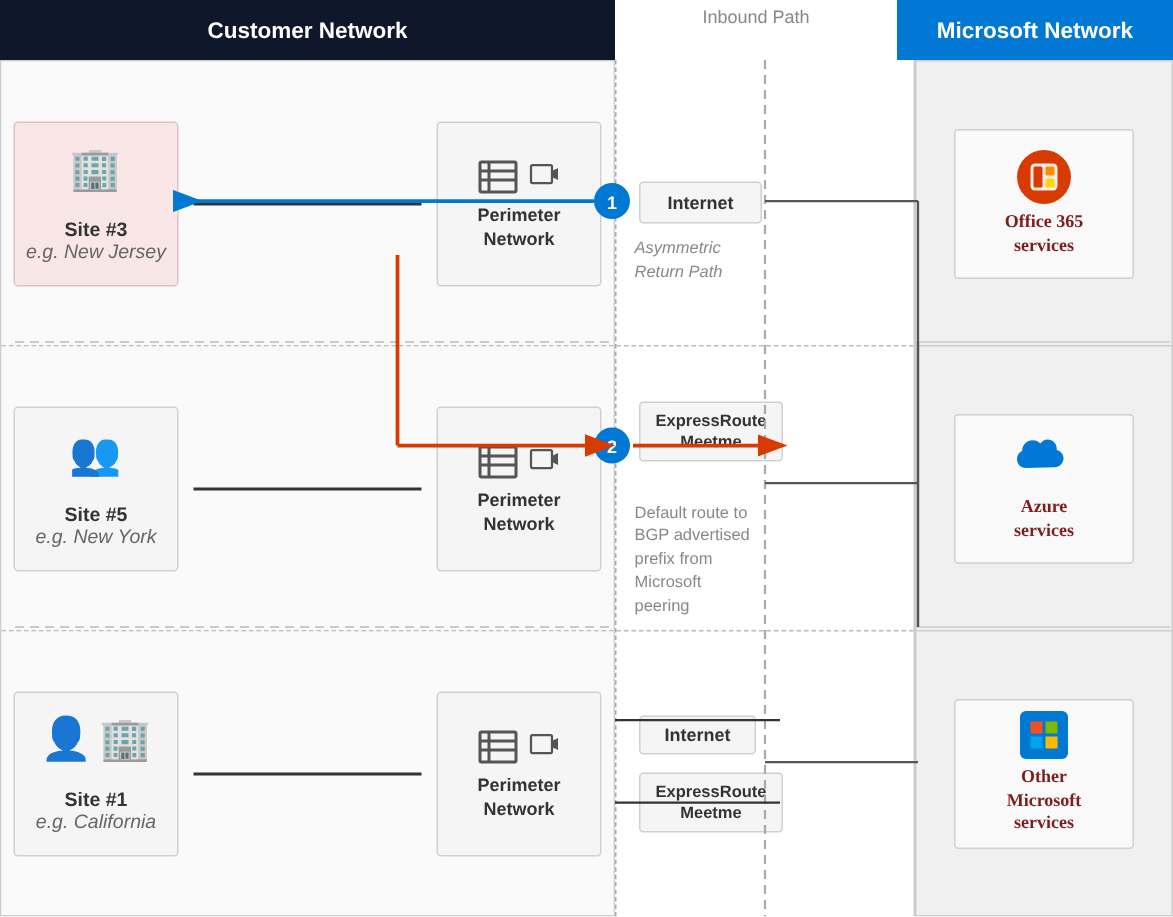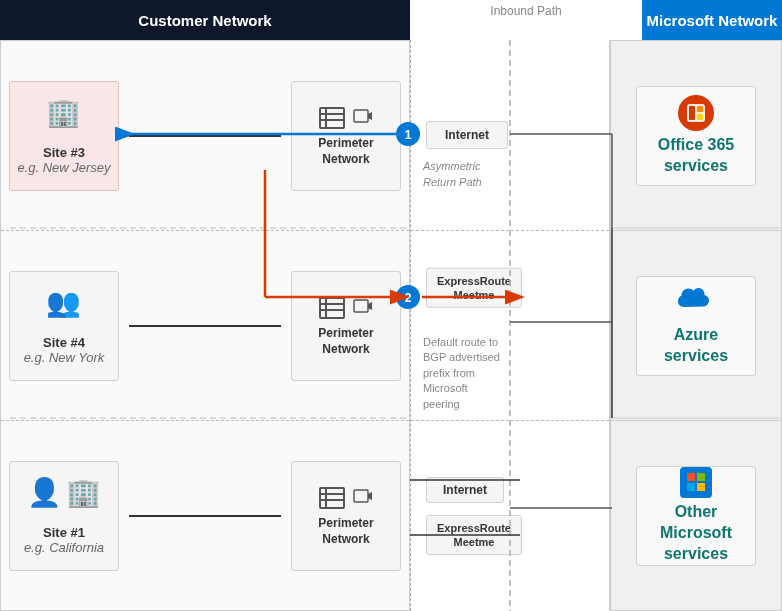--- a/index.html
+++ b/index.html
@@ -35,21 +35,21 @@
       font-size: 15px;
       font-weight: 600;
       display: flex;
       align-items: center;
       justify-content: center;
       width: 410px;
       flex-shrink: 0;
     }
 
     .header-middle {
-      width: 232px;
+      width: 188px;
       flex-shrink: 0;
       position: relative;
       display: flex;
       align-items: flex-start;
       justify-content: center;
       padding-top: 4px;
     }
 
     .inbound-path-label {
       color: #888;
@@ -211,24 +211,25 @@
       width: 120px;
       height: 100px;
       display: flex;
       flex-direction: column;
       align-items: center;
       justify-content: center;
       text-align: center;
     }
 
     .ms-label {
-      font-size: 16px;
+      font-size: 12px;
       font-weight: 700;
-      color: #0f766e;
+      color: #7f1d1d;
       line-height: 1.3;
+      font-family: Liberation Serif, serif;
     }
 
     
     .arrows-overlay {
       position: absolute;
       top: 0;
       left: 0;
       width: 782px;
       height: 611px;
       pointer-events: none;
@@ -325,21 +326,21 @@
           <div class="perimeter-label">
             <span style="white-space:pre-line;">Perimeter
 Network</span>
           </div>
         </div>
       </div>
 
       <div class="customer-row" style="background:#fafafa;">
         <div class="site-box grey">
           <div class="site-icon">👥</div>
-          <div class="site-label">Site #4</div>
+          <div class="site-label">Site #5</div>
           <div class="site-sublabel"><em>e.g. New York</em></div>
         </div>
         <div style="flex:1; height:2px; background:#333; margin: 0 2px;"></div>
         <div class="perimeter-box">
           <div class="perimeter-icon">
             <svg width="28" height="28" viewBox="0 0 28 28" fill="#555">
                 <rect x="2" y="4" width="24" height="20" rx="1" fill="none" stroke="#555" stroke-width="2"></rect>
                 <line x1="2" y1="10" x2="26" y2="10" stroke="#555" stroke-width="2"></line>
                 <line x1="2" y1="16" x2="26" y2="16" stroke="#555" stroke-width="2"></line>
                 <line x1="8" y1="4" x2="8" y2="24" stroke="#555" stroke-width="2"></line>

